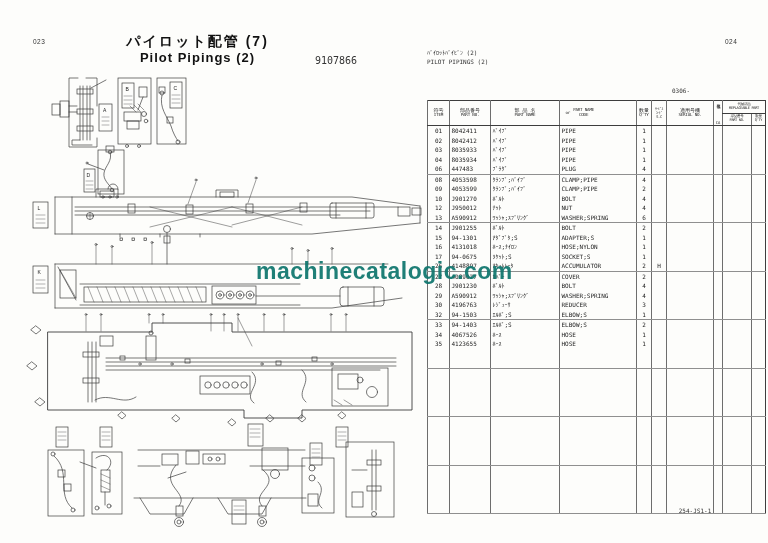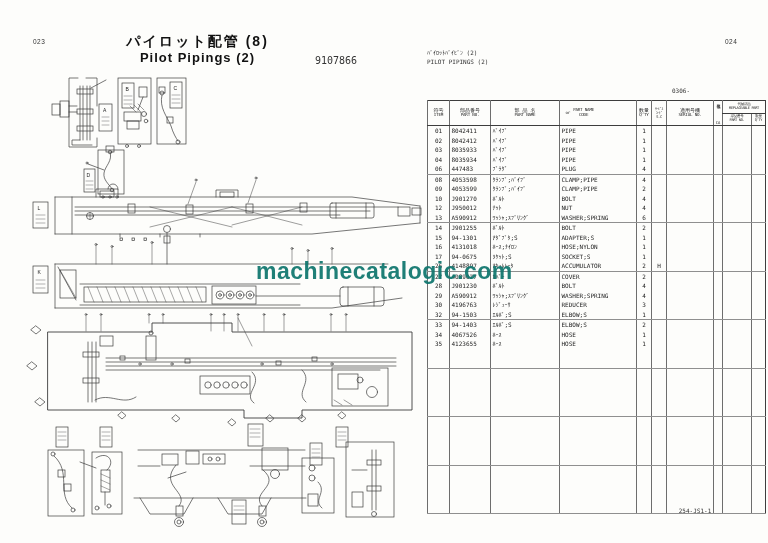--- a/index.html
+++ b/index.html
@@ -56,21 +56,21 @@
   td.c-item{text-align:center;}
   td.c-qty{text-align:center;}
   td.c-sc{text-align:center;}
   
   svg.diagram{position:absolute;left:0;top:0;z-index:1;}
 </style>
 </head>
 <body>
 
 <div class="abs page-no" style="left:33px;top:38px">023</div>
-<div class="abs title-jp">パイロット配管 (8)</div>
+<div class="abs title-jp">パイロット配管 (7)</div>
 <div class="abs title-en">Pilot Pipings (2)</div>
 <div class="abs drawing-no">9107866</div>
 
 <div class="abs page-no" style="left:725px;top:38px">024</div>
 <div class="abs rp-header">
   <div>ﾊﾟｲﾛｯﾄﾊﾟｲﾋﾟﾝ (2)</div>
   <div>PILOT PIPINGS (2)</div>
 </div>
 <div class="abs serial-range">0306-</div>
 <div class="abs footer-code">254-JS1-1</div>

